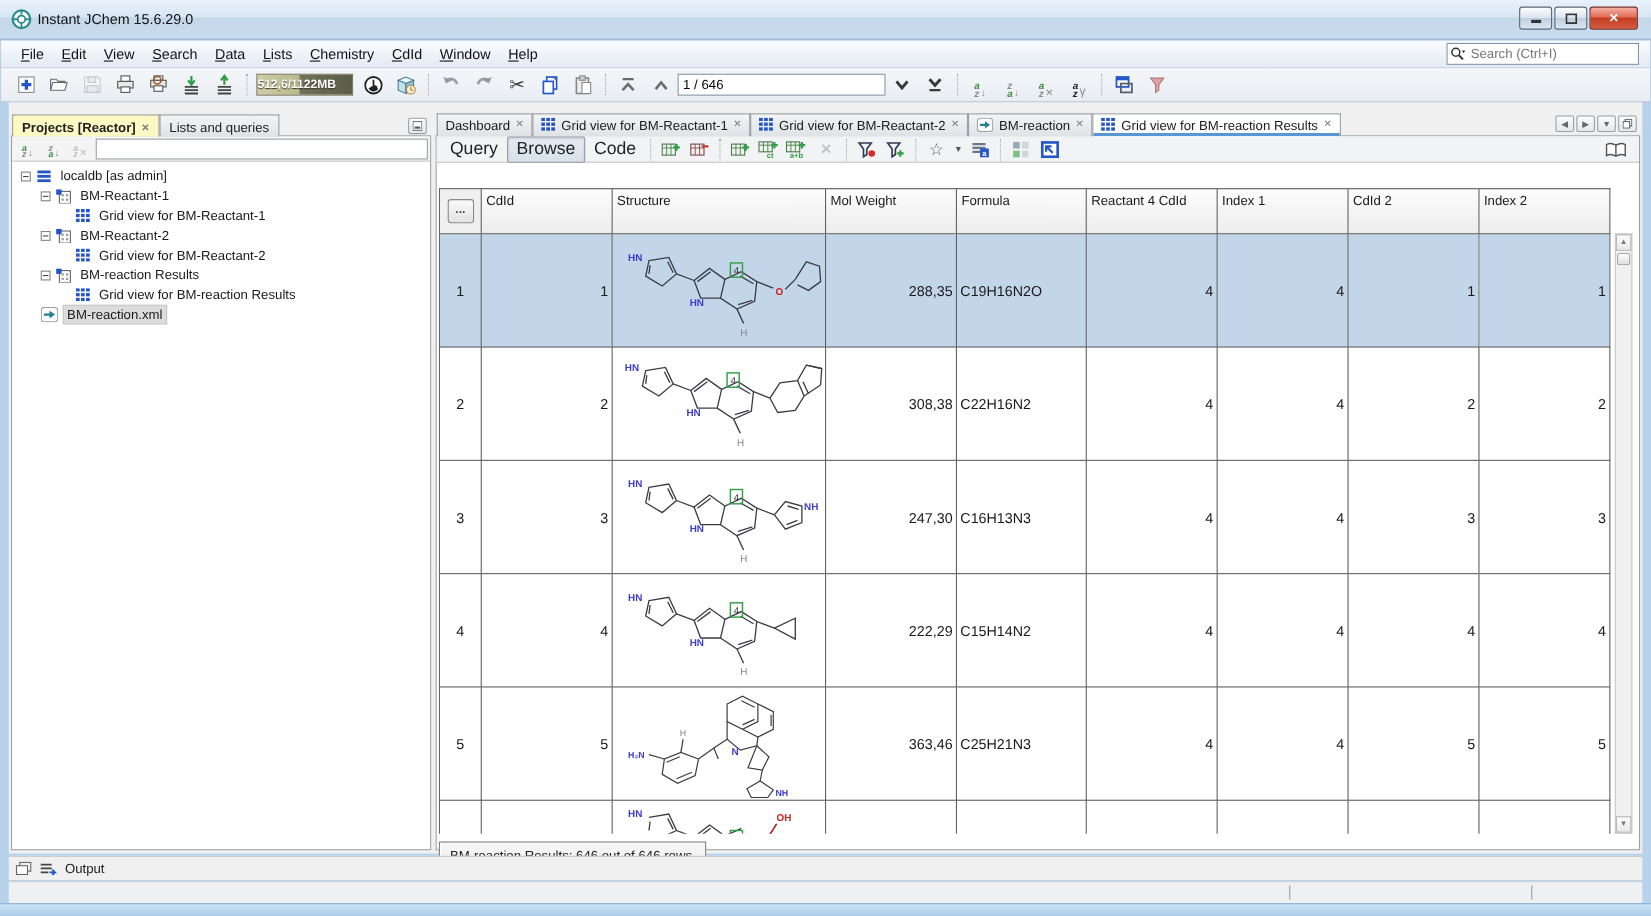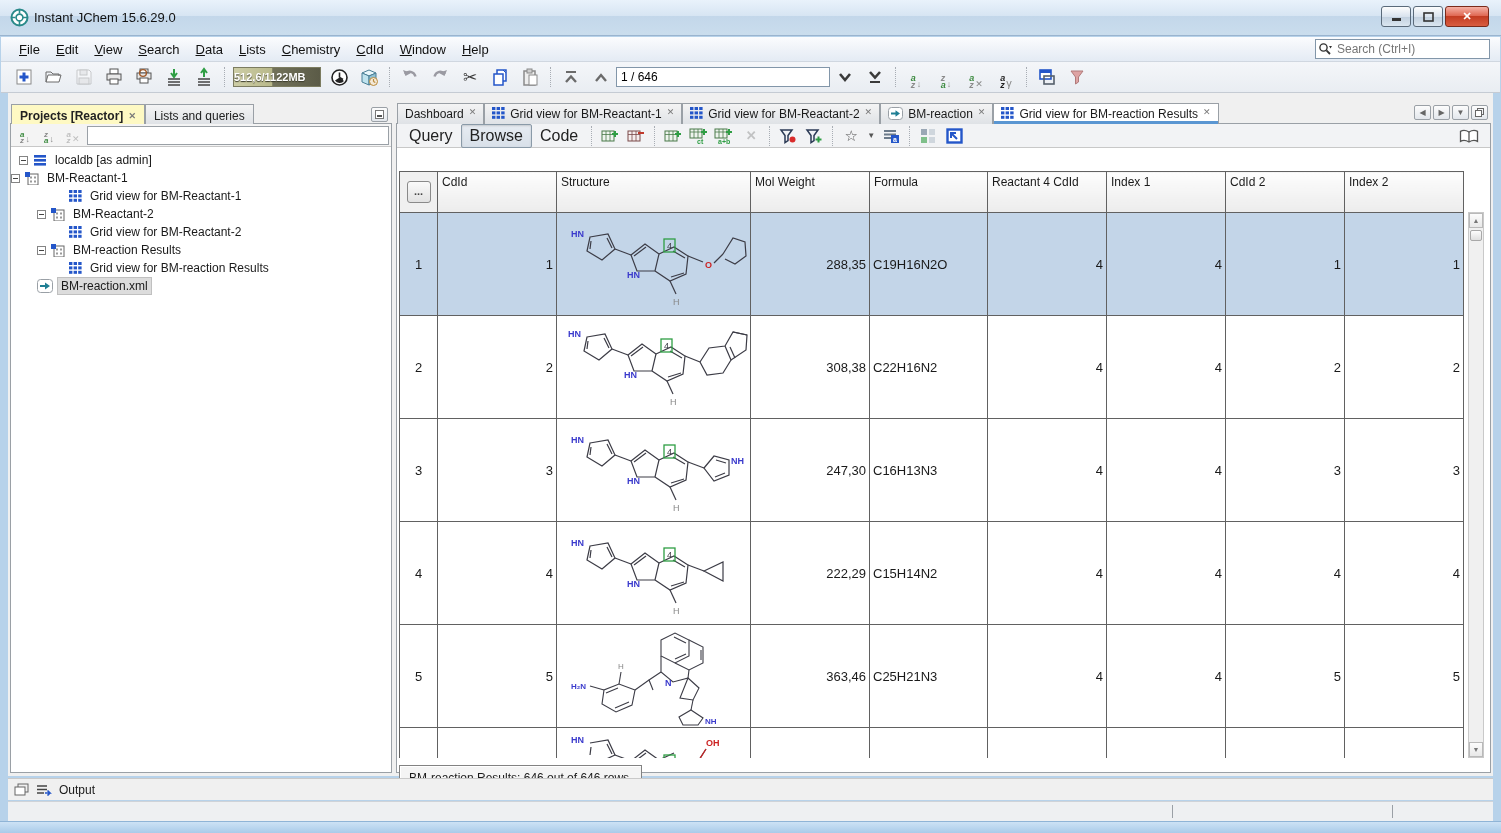--- a/index.html
+++ b/index.html
@@ -28,21 +28,21 @@
   .menusearch input { border:0; outline:0; flex:1; font-size:12px; font-family:"Liberation Sans",sans-serif; color:#444; padding-left:3px; background:transparent; }
 
   
   .maintoolbar { position:absolute; left:1px; top:62px; width:1499px; height:31px;
     background:linear-gradient(#f4f6f9,#e9edf2); border-bottom:1px solid #c5cbd3; display:flex; align-items:center; padding-left:8px; }
   .tbtn { width:26px; height:24px; display:flex; align-items:center; justify-content:center; margin:0 2px; }
   .sep { width:1px; height:20px; border-left:1px dotted #a8adb4; margin:0 5px; }
   .membar { width:88px; height:20px; border:1px solid #7c7c60; margin:0 3px; position:relative;
     background:linear-gradient(90deg,#cdcda6 0%,#b9b98b 44%,#72725a 45%,#5b5b47 100%); display:flex; align-items:center; justify-content:flex-start; }
   .membar span { color:#fff; font-size:11px; font-weight:bold; text-shadow:0 1px 1px #3a3a2a; }
-  .recinput { width:214px; height:20px; border:1px solid #8296a9; background:#fff; font-size:12px; padding-left:4px; font-family:"Liberation Sans",sans-serif; }
+  .recinput { width:189px; height:20px; border:1px solid #8296a9; background:#fff; font-size:12px; padding-left:4px; font-family:"Liberation Sans",sans-serif; }
   .sortico { display:flex; align-items:flex-end; width:26px; height:24px; justify-content:center; margin:0 2px; }
   .sletters { display:flex; flex-direction:column; line-height:7px; font-size:9px; font-style:italic; font-weight:bold; }
   .gr { color:#3d8b40; } .gy { color:#8a8a8a; } .rd { color:#c0392b; } .bk { color:#222; }
   .sarrow { font-size:9px; color:#8a8a8a; margin-left:1px; }
 
   
   .workspace { position:absolute; left:8px; top:93px; width:1485px; height:683px; background:#f0f0f0; }
   .panel { position:absolute; background:#fff; border:1px solid #9aa0a6; }
   .ptabs { position:absolute; left:0; top:-20px; height:20px; display:flex; font-size:12px; }
   .ptab { padding:3px 8px 0 8px; border:1px solid #9aa0a6; border-bottom:none; background:linear-gradient(#f4f4f4,#dfe2e6); color:#222; display:flex; gap:5px; align-items:center; height:20px; }
@@ -367,21 +367,21 @@
           <span class="expander"></span>
           <span class="ticon">
               <svg width="14" height="12">
                 <rect x="1" y="1" width="12" height="2.6" fill="#2456c9"></rect>
                 <rect x="1" y="5" width="12" height="2.6" fill="#2456c9"></rect>
                 <rect x="1" y="9" width="12" height="2.6" fill="#2456c9"></rect>
               </svg>
             </span>
           <span class="tlabel">localdb [as admin]</span>
         </div>
-        <div class="trow" style="">
+        <div class="trow" style="padding-left:26px">
           <span class="expander"></span>
           <span class="ticon">
               <svg width="14" height="13">
                 <rect x="3" y="2" width="10" height="11" fill="#fff" stroke="#666"></rect>
                 <rect x="5" y="4.5" width="2" height="2" fill="#999"></rect>
                 <rect x="9" y="4.5" width="2" height="2" fill="#999"></rect>
                 <rect x="5" y="8.5" width="2" height="2" fill="#999"></rect>
                 <rect x="9" y="8.5" width="2" height="2" fill="#999"></rect>
                 <rect x="0" y="0" width="5" height="5" fill="#2456c9"></rect>
               </svg>

